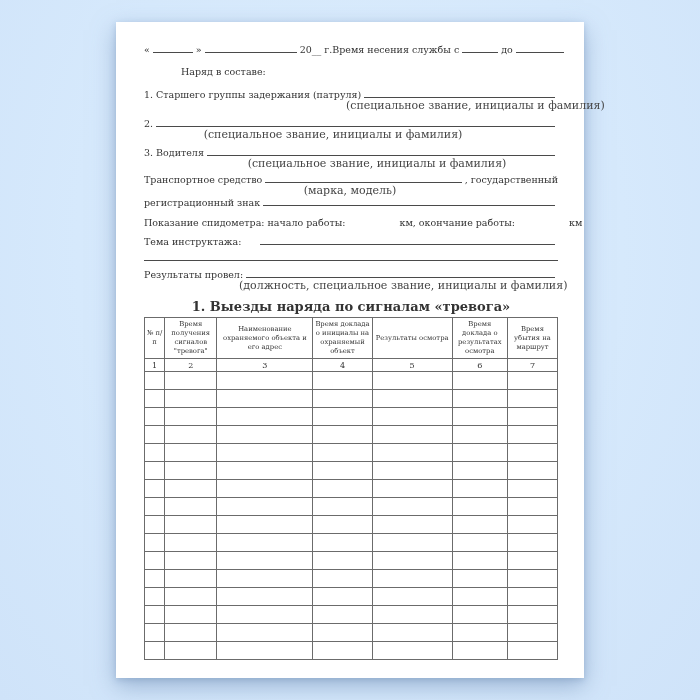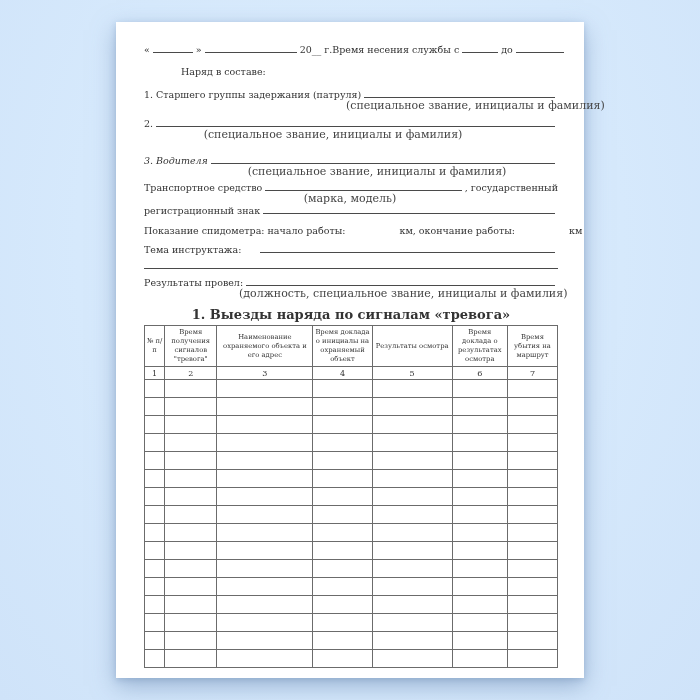--- a/index.html
+++ b/index.html
@@ -50,21 +50,21 @@
     color: #444;
     text-align: center;
     white-space: nowrap;
   }
   #r-date { margin-top: 4px; }
   #r-squad { margin-top: 10px; margin-left: 37px; }
   #r-m1 { margin-top: 9px; }
   #cap1 { margin-left: 202px; width: 212px; }
   #r-m2 { margin-top: 6px; }
   #cap2 { margin-left: 0; width: 378px; }
-  #r-m3 { margin-top: 14px; font-style: italic; }
+  #r-m3 { margin-top: 6px; }
   #cap3 { margin-left: 52px; width: 362px; }
   #r-veh { margin-top: 4px; }
   #cap4 { margin-left: 82px; width: 248px; }
   #r-reg { margin-top: 0px; }
   #r-odo { margin-top: 6px; gap: 24px; }
   #r-topic { margin-top: 5px; gap: 16px; }
   #r-cont { margin-top: 2px; }
   #r-by { margin-top: 6px; }
   #cap5 { margin-left: 95px; width: 319px; }
   .tbl-title {

